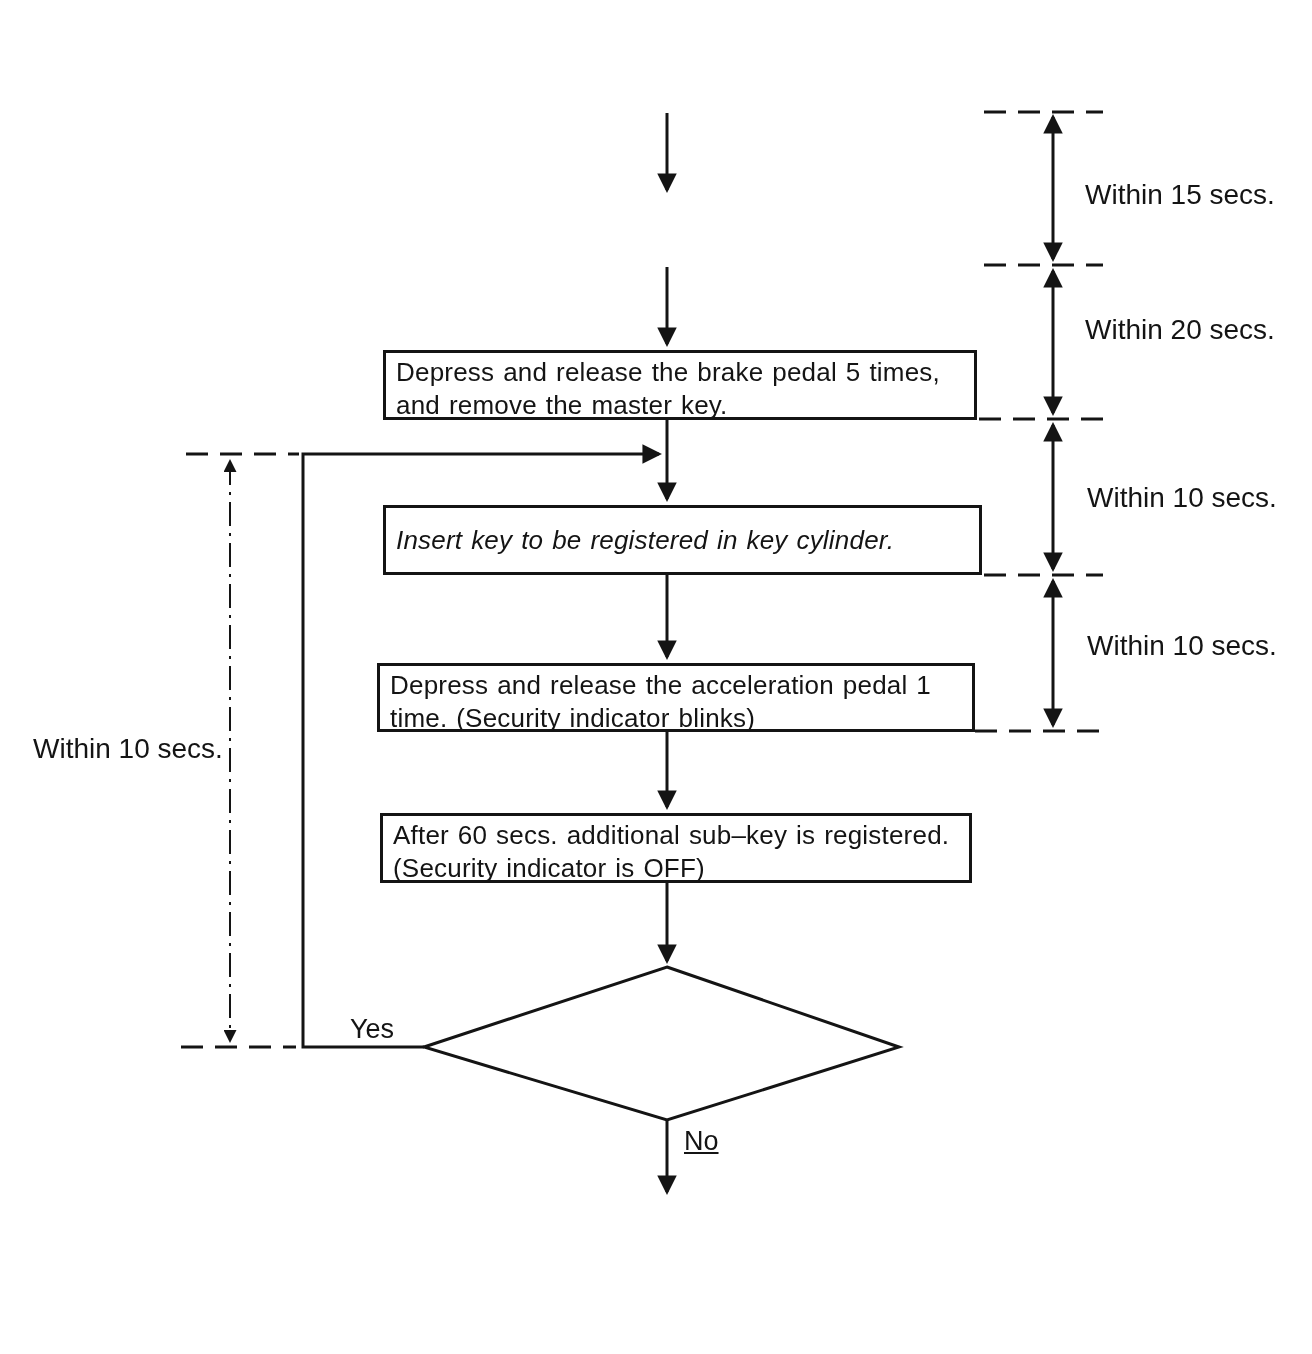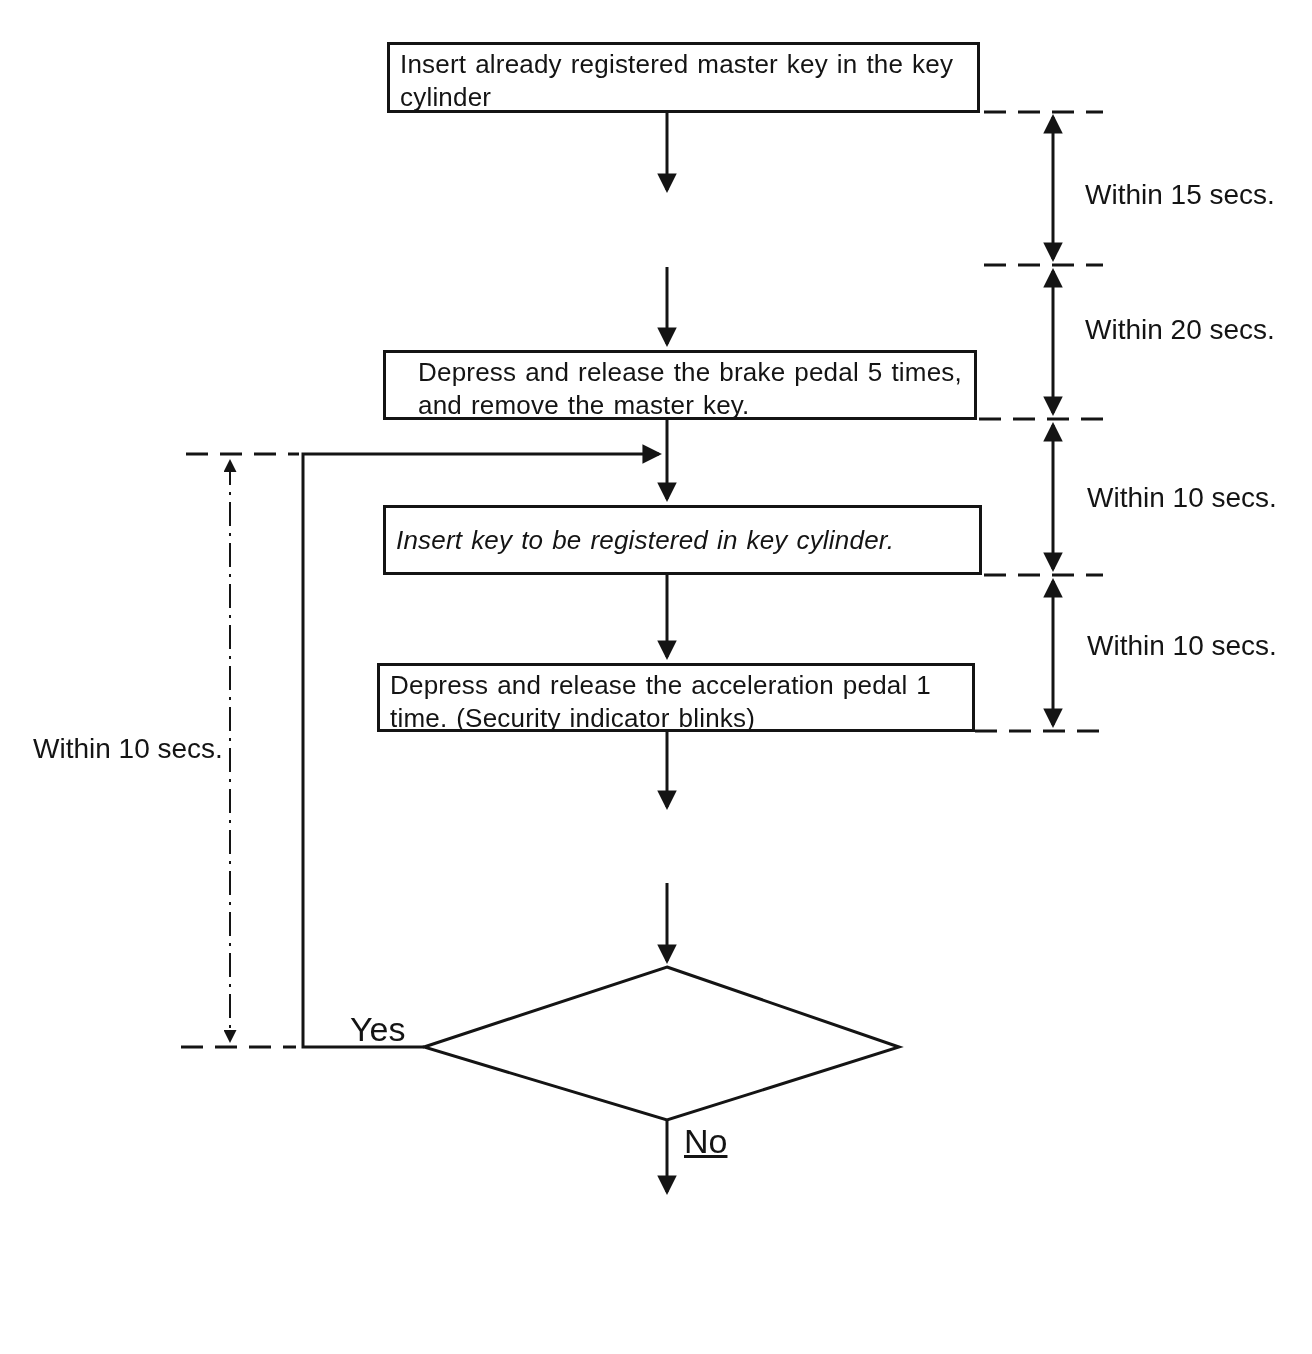--- a/index.html
+++ b/index.html
@@ -52,21 +52,21 @@
     left: 528px;
     top: 1008px;
     width: 320px;
     font-size: 27px;
     line-height: 33px;
     white-space: pre-line;
     word-spacing: 6px;
   }
   .edge-label {
     position: absolute;
-    font-size: 34px;
+    font-size: 27px;
     line-height: 30px;
   }
   .yes-label { left: 350px; top: 1014px; }
   .no-label  { left: 684px; top: 1126px; text-decoration: underline; }
   .timing-label {
     position: absolute;
     font-size: 28px;
     line-height: 32px;
     white-space: nowrap;
   }
@@ -109,40 +109,40 @@
     <line x1="979" y1="419" x2="1103" y2="419" stroke-dasharray="22 12"></line>
     <line x1="984" y1="575" x2="1103" y2="575" stroke-dasharray="22 12"></line>
     <line x1="975" y1="731" x2="1103" y2="731" stroke-dasharray="22 12"></line>
 
     <line x1="1053" y1="117" x2="1053" y2="259" marker-start="url(#ah)" marker-end="url(#ah)"></line>
     <line x1="1053" y1="271" x2="1053" y2="413" marker-start="url(#ah)" marker-end="url(#ah)"></line>
     <line x1="1053" y1="425" x2="1053" y2="569" marker-start="url(#ah)" marker-end="url(#ah)"></line>
     <line x1="1053" y1="581" x2="1053" y2="725" marker-start="url(#ah)" marker-end="url(#ah)"></line>
   </svg>
 
-  <div class="flow-box" style="left:387px; top:42px; width:593px; height:71px;">
-    <span class="box-text">Insert already registered master key in the key
-cylinder</span>
-  </div>
 
 
-  <div class="flow-box" style="left:383px; top:350px; width:594px; height:70px;padding-left:22px;">
+  <div class="flow-box" style="left:383px; top:350px; width:594px; height:70px;">
     <span class="box-text">Depress and release the brake pedal 5 times,
 and remove the master key.</span>
   </div>
 
   <div class="flow-box v-center" style="left:383px; top:505px; width:599px; height:70px;">
     <span class="box-text">Insert key to be registered in key cylinder.</span>
   </div>
 
   <div class="flow-box" style="left:377px; top:663px; width:598px; height:69px;">
     <span class="box-text">Depress and release the acceleration pedal 1
 time. (Security indicator blinks)</span>
   </div>
 
+  <div class="flow-box" style="left:380px; top:813px; width:592px; height:70px;">
+    <span class="box-text">After 60 secs. additional sub–key is registered.
+(Security indicator is OFF)</span>
+  </div>
 
 
 
   <div class="edge-label yes-label">Yes</div>
   <div class="edge-label no-label">No</div>
 
   <div class="timing-label t-right-0">Within 15 secs.</div>
   <div class="timing-label t-right-1">Within 20 secs.</div>
   <div class="timing-label t-right-2">Within 10 secs.</div>
   <div class="timing-label t-right-3">Within 10 secs.</div>

